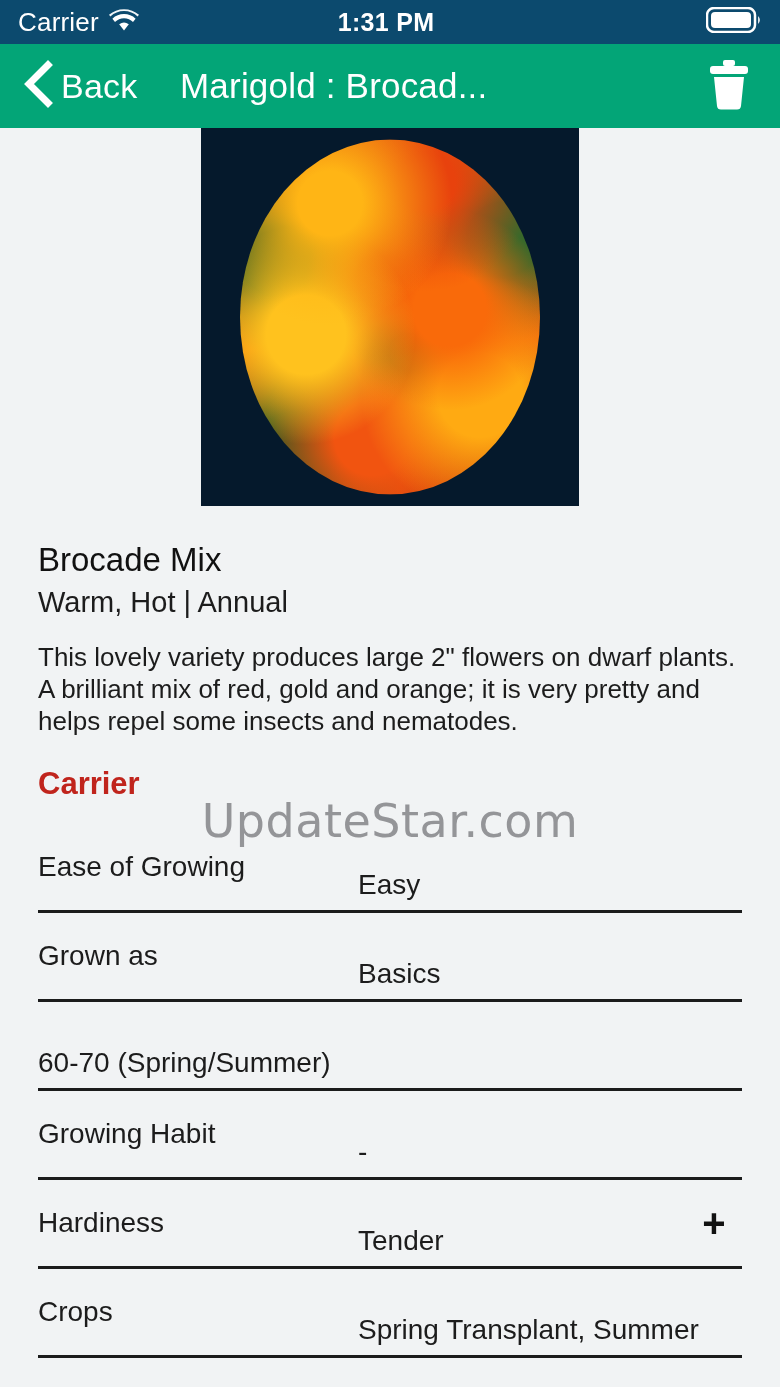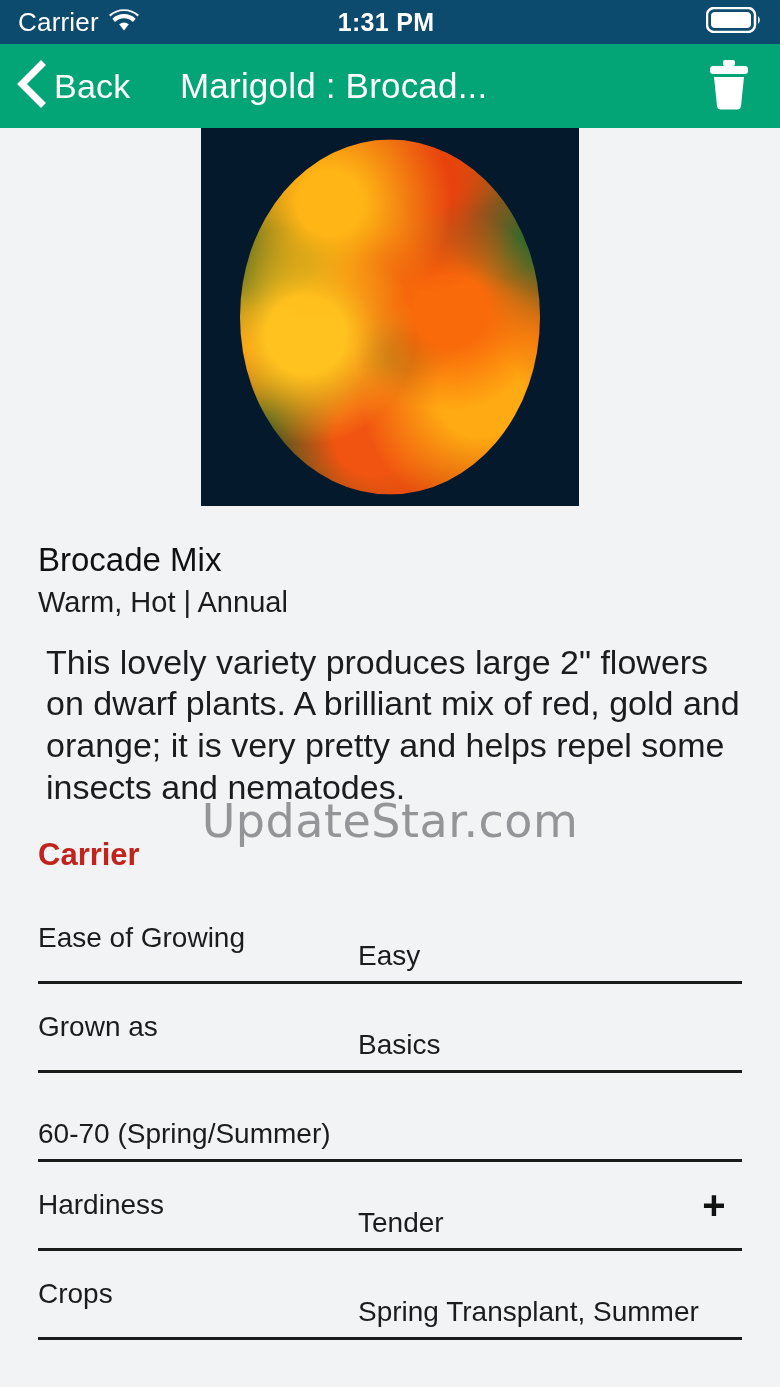--- a/index.html
+++ b/index.html
@@ -49,21 +49,21 @@
     display: flex;
     align-items: center;
   }
 
   
   .navbar {
     height: 84px;
     background: #03a577;
     display: flex;
     align-items: center;
-    padding: 0 16px 0 14px;
+    padding: 0 16px 0 21px;
     box-sizing: border-box;
     position: relative;
   }
   .nav-back {
     display: flex;
     align-items: center;
     gap: 6px;
     cursor: pointer;
     z-index: 2;
   }
@@ -140,25 +140,24 @@
     margin-top: 36px;
     line-height: 1.1;
   }
   .variety-sub {
     font-size: 29px;
     color: #1c1c1c;
     margin-top: 8px;
     line-height: 1.15;
   }
   .variety-desc {
-    font-size: 34px;
+    font-size: 26px;
     color: #1c1c1c;
     margin-top: 22px;
     line-height: 1.23;
-    margin-left: 8px;
   }
 
   .basics-heading {
     font-size: 31px;
     font-weight: bold;
     color: #c0241c;
     margin-top: 28px;
   }
 
   .table {
@@ -278,20 +277,25 @@
       <div class="row">
         <div class="row-label">Grown as</div>
         <div class="row-value">Basics</div>
         <div class="row-plus"></div>
       </div>
       <div class="row">
         <div class="row-value">60-70 (Spring/Summer)</div>
         <div class="row-plus"></div>
       </div>
       <div class="row">
+        <div class="row-label">Growing Habit</div>
+        <div class="row-value">-</div>
+        <div class="row-plus"></div>
+      </div>
+      <div class="row">
         <div class="row-label">Hardiness</div>
         <div class="row-value">Tender</div>
         <div class="row-plus">+</div>
       </div>
       <div class="row">
         <div class="row-label">Crops</div>
         <div class="row-value">Spring Transplant, Summer</div>
         <div class="row-plus"></div>
       </div>
     </div>

